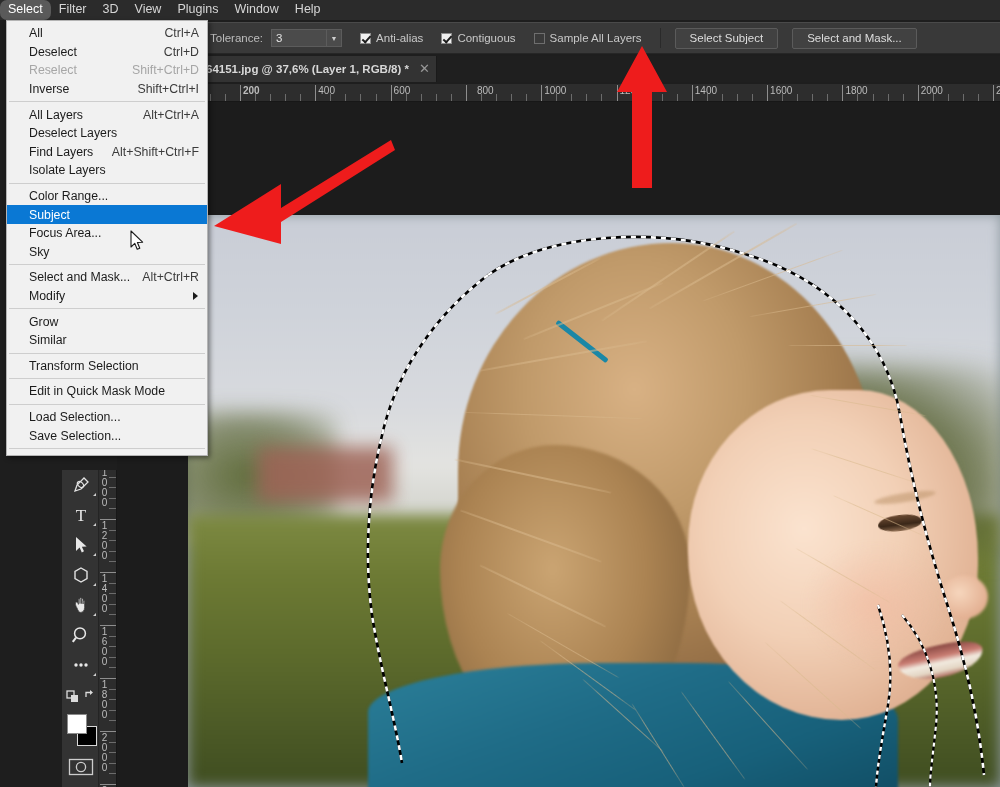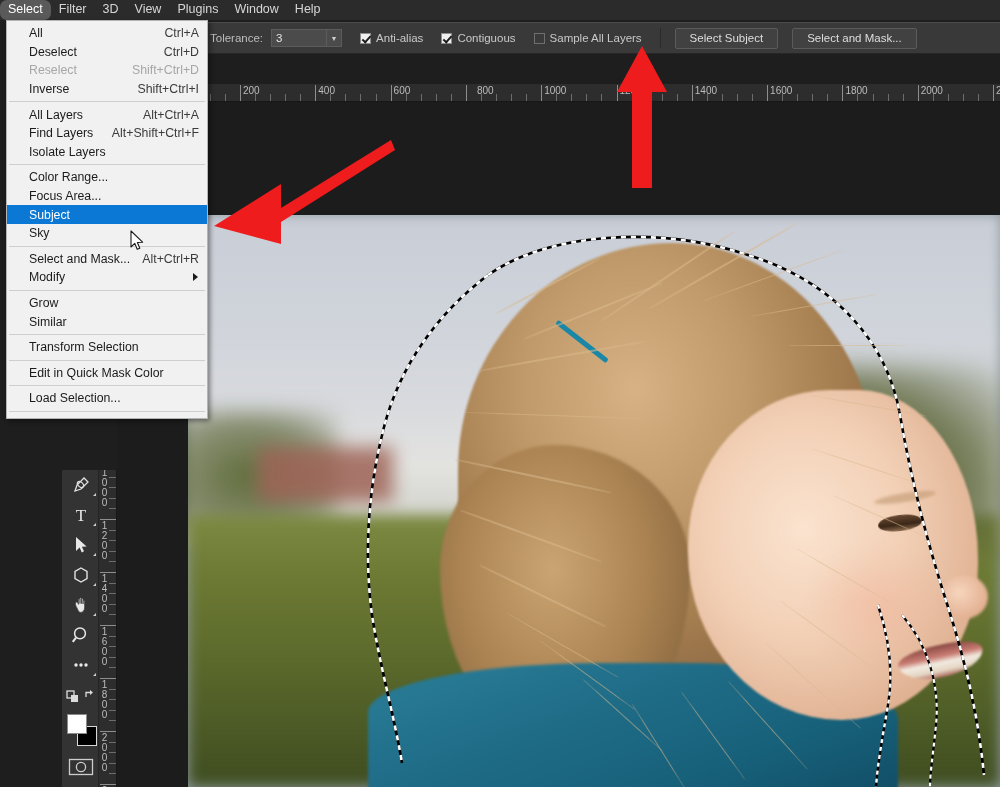--- a/index.html
+++ b/index.html
@@ -475,21 +475,21 @@
       </svg>
     </div>
     <div class="tool">
       
       
     </div>
   </div>
 
   <div class="ruler-h">
       <div class="rh-tick major" style="left: 44px;"></div>
-      <div class="rh-num" style="left: 44px;">200</div>
+      <div class="rh-num" style="left: 44px; font-weight: bold;">200</div>
       <div class="rh-tick" style="left: 59.06px;"></div>
       <div class="rh-tick" style="left: 74.12px;"></div>
       <div class="rh-tick" style="left: 89.18px;"></div>
       <div class="rh-tick" style="left: 104.24px;"></div>
       <div class="rh-tick major" style="left: 119.3px;"></div>
       <div class="rh-num" style="left: 119.3px;">400</div>
       <div class="rh-tick" style="left: 134.36px;"></div>
       <div class="rh-tick" style="left: 149.42px;"></div>
       <div class="rh-tick" style="left: 164.48px;"></div>
       <div class="rh-tick" style="left: 179.54px;"></div>
@@ -579,20 +579,26 @@
       <div class="rv-tick major" style="top: 261px;"></div>
       <div class="rv-num" style="top: 263px;">2000</div>
       <div class="rv-tick" style="top: 271.6px;"></div>
       <div class="rv-tick" style="top: 282.2px;"></div>
       <div class="rv-tick" style="top: 292.8px;"></div>
       <div class="rv-tick" style="top: 303.4px;"></div>
       <div class="rv-tick major" style="top: 314px;"></div>
       <div class="rv-num" style="top: 316px;">22</div>
     </div>
 
+  <div class="tabbar">
+    <div class="doc-tab">
+      <span class="doc-tab-title">64151.jpg @ 37,6% (Layer 1, RGB/8) *</span>
+      <span class="doc-tab-close">✕</span>
+    </div>
+  </div>
 
   <div class="optionsbar">
     <span class="opt-label">Tolerance:</span>
     <div style="display:flex;align-items:center;">
       <div class="opt-field">3</div>
       <div class="opt-stepper">▼</div>
     </div>
 
     <div class="opt-check">
       <span class="cbox checked"></span>
@@ -639,37 +645,40 @@
       <div class="mi">
         <span class="mi-label">Inverse</span>
         <span class="mi-accel">Shift+Ctrl+I</span>
       </div>
       <div class="msep"></div>
       <div class="mi">
         <span class="mi-label">All Layers</span>
         <span class="mi-accel">Alt+Ctrl+A</span>
       </div>
       <div class="mi">
+        <span class="mi-label">Deselect Layers</span>
+      </div>
+      <div class="mi">
         <span class="mi-label">Find Layers</span>
         <span class="mi-accel">Alt+Shift+Ctrl+F</span>
       </div>
       <div class="mi">
         <span class="mi-label">Isolate Layers</span>
       </div>
       <div class="msep"></div>
       <div class="mi">
         <span class="mi-label">Color Range...</span>
       </div>
-      <div class="mi">
-        <span class="mi-label">Focus Area...</span>
-      </div>
       <div class="mi selected">
         <span class="mi-label">Subject</span>
       </div>
       <div class="mi">
+        <span class="mi-label">Focus Area...</span>
+      </div>
+      <div class="mi">
         <span class="mi-label">Sky</span>
       </div>
       <div class="msep"></div>
       <div class="mi">
         <span class="mi-label">Select and Mask...</span>
         <span class="mi-accel">Alt+Ctrl+R</span>
       </div>
       <div class="mi">
         <span class="mi-label">Modify</span>
         <span class="mi-arrow"></span>
@@ -680,25 +689,28 @@
       </div>
       <div class="mi">
         <span class="mi-label">Similar</span>
       </div>
       <div class="msep"></div>
       <div class="mi">
         <span class="mi-label">Transform Selection</span>
       </div>
       <div class="msep"></div>
       <div class="mi">
-        <span class="mi-label">Edit in Quick Mask Color</span>
+        <span class="mi-label">Edit in Quick Mask Mode</span>
       </div>
       <div class="msep"></div>
       <div class="mi">
         <span class="mi-label">Load Selection...</span>
+      </div>
+      <div class="mi">
+        <span class="mi-label">Save Selection...</span>
       </div>
       <div class="msep"></div>
     </div>
 
   <svg class="cursor-arrow" style="left:130px; top:230px;" width="15" height="22" viewBox="0 0 15 22">
     <path d="M1 1 L1 17 L4.8 13.4 L7.2 19.3 L9.8 18.2 L7.4 12.5 L12.6 12.2 Z" fill="#ffffff" stroke="#1a1a1a" stroke-width="1.1" stroke-linejoin="round"></path>
   </svg>
 
   <svg class="arrow-svg" style="left:186px; top:136px;" width="210" height="110" viewBox="0 0 210 110">
     <path d="M205 4 L95 72 L95 48 L28 90 L95 108 L95 86 L209 14 Z" fill="#ee1c1c"></path>

